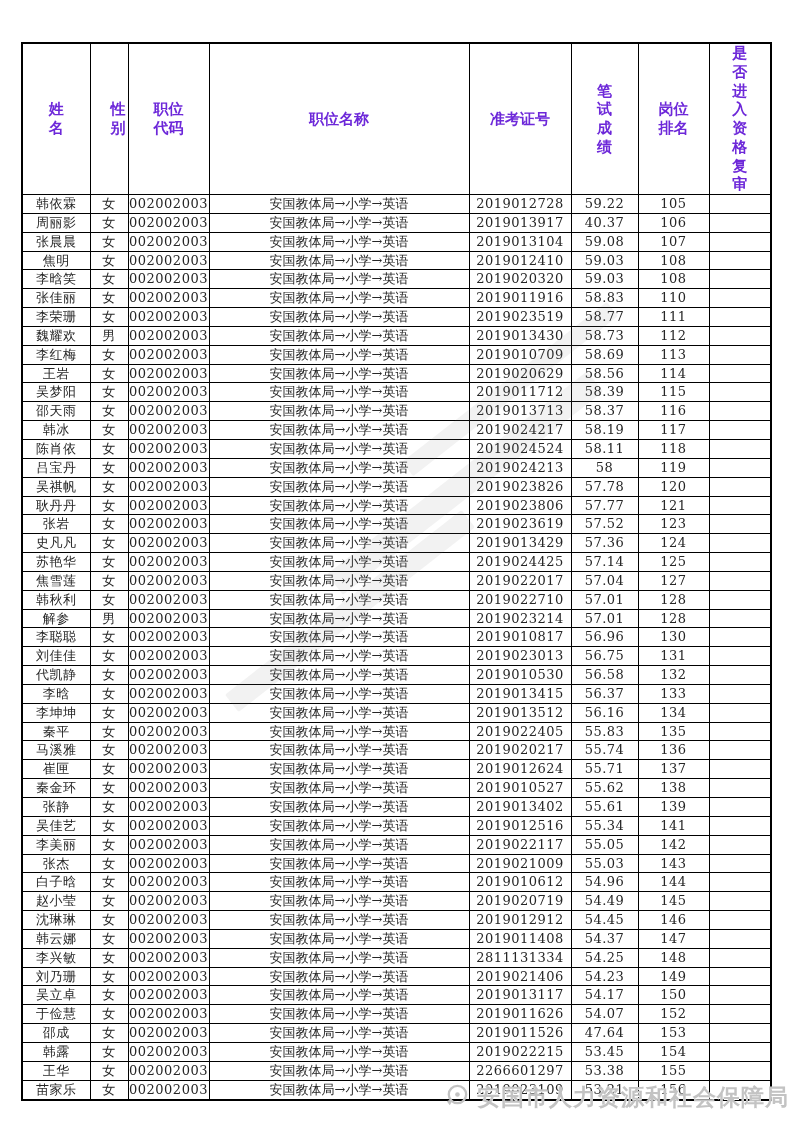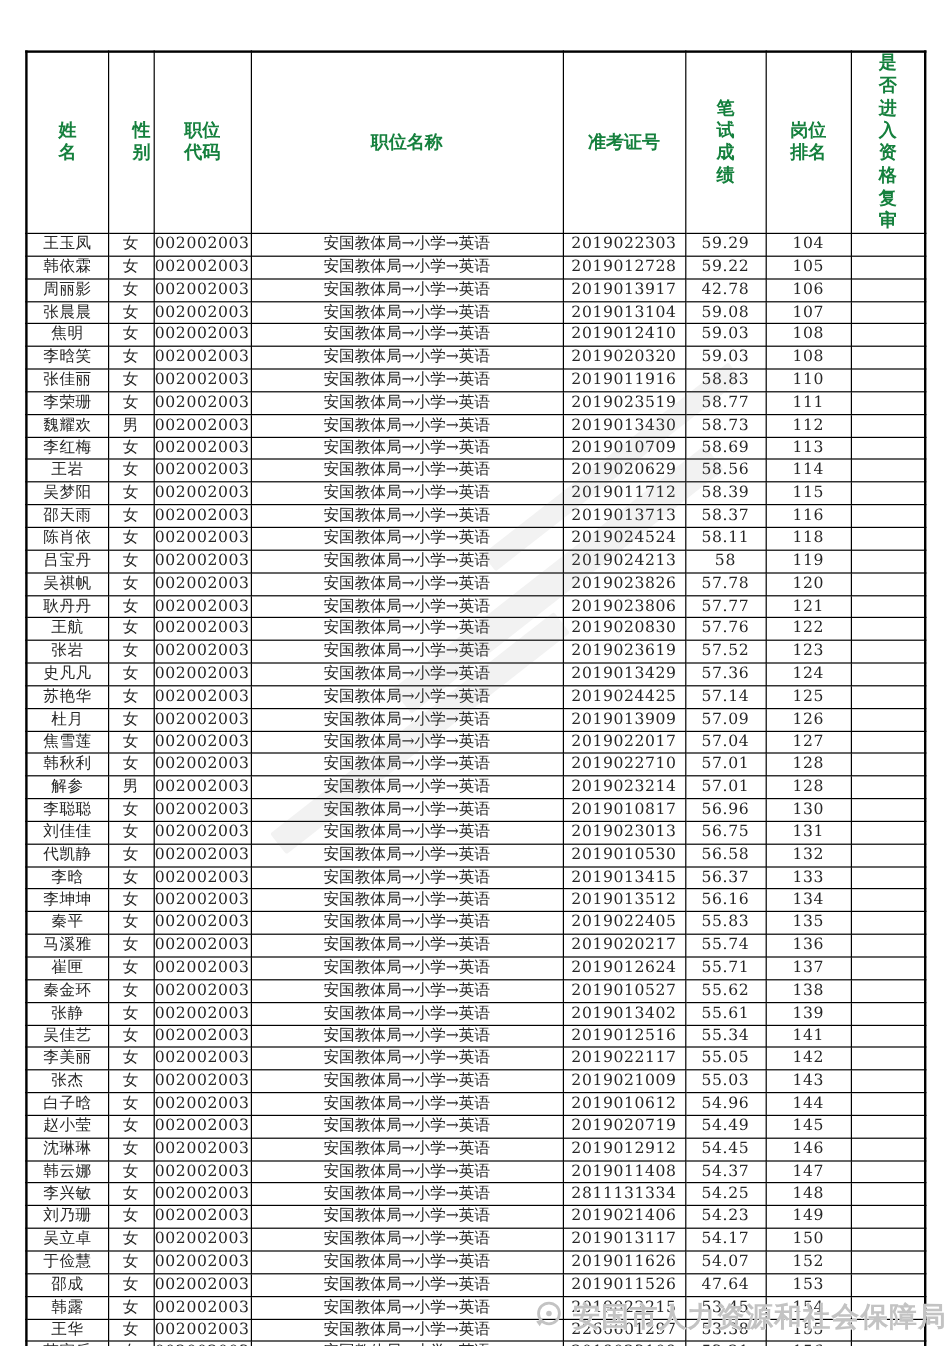--- a/index.html
+++ b/index.html
@@ -17,21 +17,21 @@
     background:transparent;
   }
   .score-table th,.score-table td{
     border:1px solid #000;
     text-align:center;vertical-align:middle;
     padding:0;overflow:hidden;white-space:nowrap;
   }
   .score-table thead th{
     font-family:"Liberation Sans","DejaVu Sans",sans-serif;
     font-weight:bold;font-size:15px;line-height:1.25;
-    height:78px;white-space:normal;color:#15803d;
+    height:78px;white-space:normal;color:#6d28d9;
     padding:0 20px;
   }
   .score-table tbody td{
     font-size:13px;height:17.85px;line-height:17.85px;color:#262626;
     letter-spacing:0.5px;
   }
   .score-table tbody td.pos{letter-spacing:0;}
 
   
   .watermark{
@@ -76,46 +76,36 @@
           <th>职位代码</th>
           <th>职位名称</th>
           <th>准考证号</th>
           <th>笔试成绩</th>
           <th>岗位排名</th>
           <th>是否进入资格复审</th>
         </tr>
     </thead>
     <tbody>
         <tr>
-          <td>王玉凤</td>
-          <td>女</td>
-          <td>002002003</td>
-          <td class="pos">安国教体局→小学→英语</td>
-          <td>2019022303</td>
-          <td>59.29</td>
-          <td>104</td>
-          <td></td>
-        </tr>
-        <tr>
           <td>韩依霖</td>
           <td>女</td>
           <td>002002003</td>
           <td class="pos">安国教体局→小学→英语</td>
           <td>2019012728</td>
           <td>59.22</td>
           <td>105</td>
           <td></td>
         </tr>
         <tr>
           <td>周丽影</td>
           <td>女</td>
           <td>002002003</td>
           <td class="pos">安国教体局→小学→英语</td>
           <td>2019013917</td>
-          <td>42.78</td>
+          <td>40.37</td>
           <td>106</td>
           <td></td>
         </tr>
         <tr>
           <td>张晨晨</td>
           <td>女</td>
           <td>002002003</td>
           <td class="pos">安国教体局→小学→英语</td>
           <td>2019013104</td>
           <td>59.08</td>
@@ -206,20 +196,30 @@
           <td>邵天雨</td>
           <td>女</td>
           <td>002002003</td>
           <td class="pos">安国教体局→小学→英语</td>
           <td>2019013713</td>
           <td>58.37</td>
           <td>116</td>
           <td></td>
         </tr>
         <tr>
+          <td>韩冰</td>
+          <td>女</td>
+          <td>002002003</td>
+          <td class="pos">安国教体局→小学→英语</td>
+          <td>2019024217</td>
+          <td>58.19</td>
+          <td>117</td>
+          <td></td>
+        </tr>
+        <tr>
           <td>陈肖依</td>
           <td>女</td>
           <td>002002003</td>
           <td class="pos">安国教体局→小学→英语</td>
           <td>2019024524</td>
           <td>58.11</td>
           <td>118</td>
           <td></td>
         </tr>
         <tr>
@@ -246,30 +246,20 @@
           <td>耿丹丹</td>
           <td>女</td>
           <td>002002003</td>
           <td class="pos">安国教体局→小学→英语</td>
           <td>2019023806</td>
           <td>57.77</td>
           <td>121</td>
           <td></td>
         </tr>
         <tr>
-          <td>王航</td>
-          <td>女</td>
-          <td>002002003</td>
-          <td class="pos">安国教体局→小学→英语</td>
-          <td>2019020830</td>
-          <td>57.76</td>
-          <td>122</td>
-          <td></td>
-        </tr>
-        <tr>
           <td>张岩</td>
           <td>女</td>
           <td>002002003</td>
           <td class="pos">安国教体局→小学→英语</td>
           <td>2019023619</td>
           <td>57.52</td>
           <td>123</td>
           <td></td>
         </tr>
         <tr>
@@ -283,30 +273,20 @@
           <td></td>
         </tr>
         <tr>
           <td>苏艳华</td>
           <td>女</td>
           <td>002002003</td>
           <td class="pos">安国教体局→小学→英语</td>
           <td>2019024425</td>
           <td>57.14</td>
           <td>125</td>
-          <td></td>
-        </tr>
-        <tr>
-          <td>杜月</td>
-          <td>女</td>
-          <td>002002003</td>
-          <td class="pos">安国教体局→小学→英语</td>
-          <td>2019013909</td>
-          <td>57.09</td>
-          <td>126</td>
           <td></td>
         </tr>
         <tr>
           <td>焦雪莲</td>
           <td>女</td>
           <td>002002003</td>
           <td class="pos">安国教体局→小学→英语</td>
           <td>2019022017</td>
           <td>57.04</td>
           <td>127</td>

